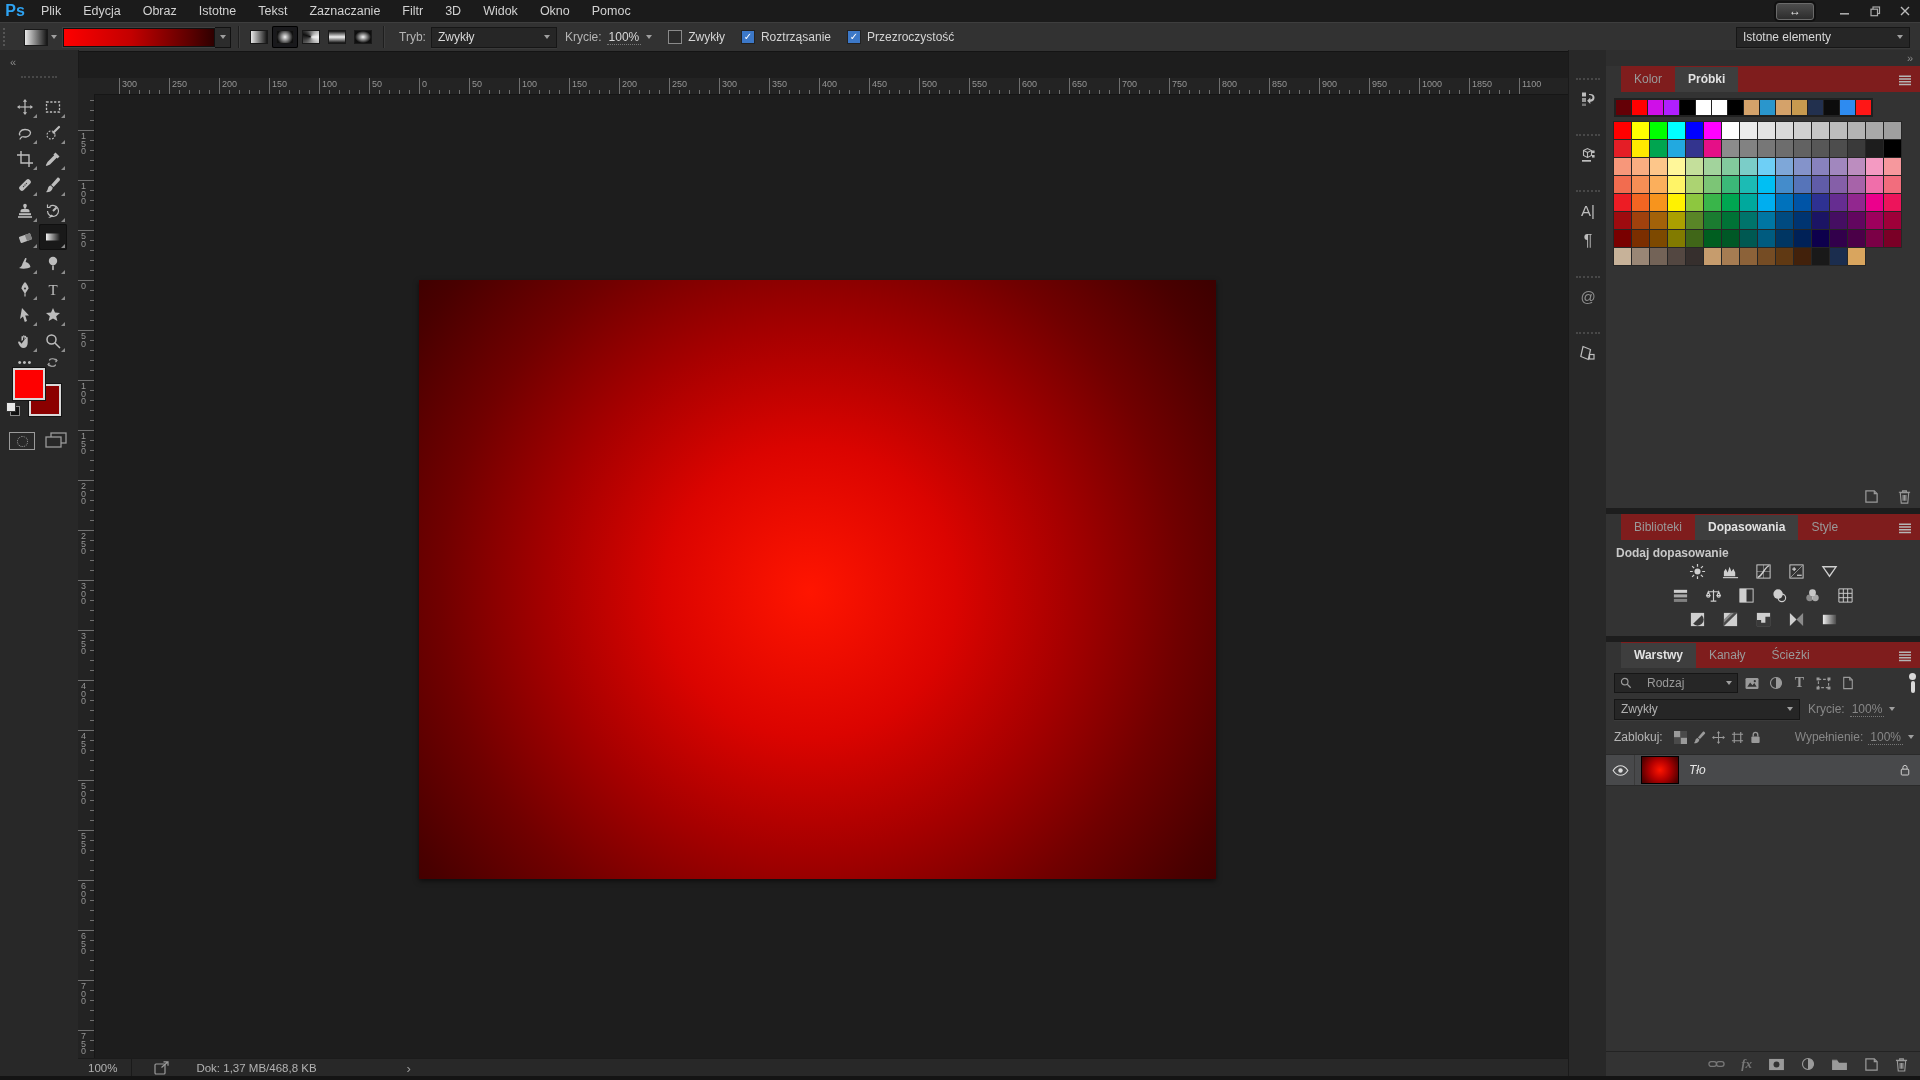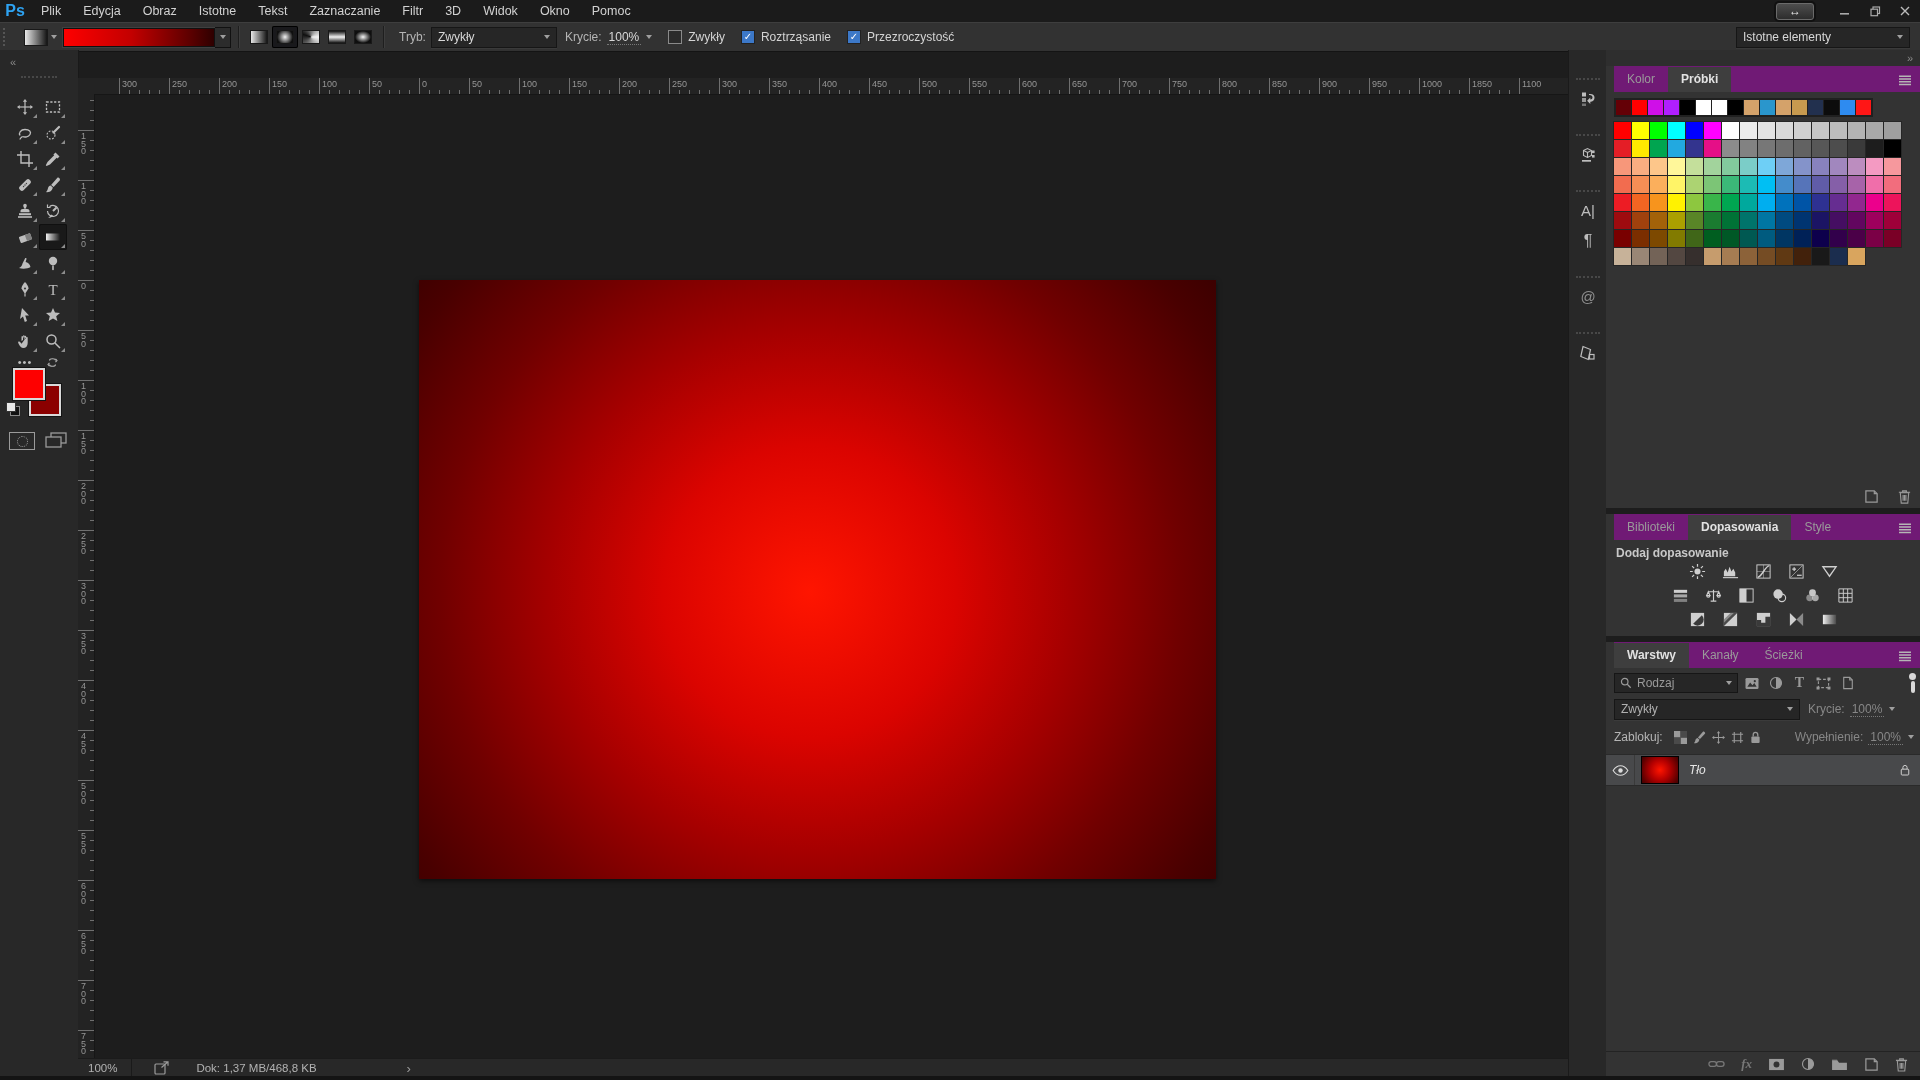--- a/index.html
+++ b/index.html
@@ -94,38 +94,38 @@
   .dockstrip{position:absolute;left:1568px;width:38px;top:50px;bottom:4px;background:#282828;border-left:1px solid #1a1a1a;}
   .sgrip{position:absolute;left:7px;width:24px;border-top:2px dotted #484848;}
   .strip-icon{position:absolute;left:0;width:38px;display:flex;justify-content:center;color:#b5b5b5;}
   .strip-icon svg{width:18px;height:18px;}
 
   
   .paneldock{position:absolute;left:1606px;right:0;top:50px;bottom:4px;background:#2e2e2e;}
   .dockhead{position:absolute;top:0;left:0;right:0;height:16px;}
   .panel{position:absolute;left:0;right:0;background:#333333;}
   .sep{position:absolute;left:0;right:0;height:6px;background:#1d1d1d;}
-  .ptabs{position:absolute;top:0;left:8px;right:0;height:26px;background:#701a75;display:flex;align-items:flex-end;}
+  .ptabs{position:absolute;top:0;left:15px;right:0;height:26px;background:#7f1d1d;display:flex;align-items:flex-end;}
   .ptab{padding:5px 13px 6px;color:#9a9a9a;font-size:12px;}
   .ptab.active{background:#3e3e3e;color:#e2e2e2;font-weight:bold;}
   .pmenu{margin-left:auto;margin-right:8px;margin-bottom:6px;}
   #recentRow{position:absolute;left:8px;top:32px;display:flex;gap:1px;background:#202020;padding:2px;}
   .rsw{width:15px;height:15px;}
   #swatchGrid{position:absolute;left:8px;top:56px;display:grid;grid-template-columns:repeat(16,17px);grid-auto-rows:17px;gap:1px;}
   .sw{box-shadow:0 0 0 1px #262626;}
   .panel-bot-icons{position:absolute;bottom:4px;right:8px;display:flex;gap:18px;align-items:center;color:#9a9a9a;}
   .panel-bot-icons svg{width:15px;height:15px;}
   .adj-header{position:absolute;left:10px;top:32px;font-weight:bold;color:#c8c8c8;}
   .adjrow{position:absolute;left:0;right:0;display:flex;justify-content:center;gap:13px;}
   .adjrow .ai{width:20px;height:18px;display:flex;align-items:center;justify-content:center;}
   .adjrow svg{width:17px;height:17px;}
 
   
   .lrow{position:absolute;left:0;right:0;display:flex;align-items:center;}
-  .searchbox{width:112px;height:18px;background:#262626;border:1px solid #161616;display:flex;align-items:center;gap:5px;
+  .searchbox{width:112px;height:18px;background:#262626;border:1px solid #161616;display:flex;align-items:center;gap:15px;
              padding:0 5px;color:#9a9a9a;margin-left:8px;}
   .searchbox .chev{margin-left:auto;}
   .fic{width:21px;height:17px;display:flex;align-items:center;justify-content:center;margin-left:3px;}
   .pill{margin-left:auto;margin-right:3px;width:9px;height:20px;position:relative;}
   .pill .dot{position:absolute;top:0;left:1px;width:7px;height:7px;border-radius:50%;background:#d8d8d8;}
   .pill .bar{position:absolute;top:8px;left:2.5px;width:4px;height:12px;border-radius:2px;background:#d8d8d8;}
   .blenddd{width:172px;margin-left:8px;color:#b0b0b0;}
   .dim{color:#878787;}
   .lockic{margin-left:6px;display:flex;align-items:center;}
   .layer-row{position:absolute;left:0;right:0;height:30px;background:#48494b;border-top:1px solid #2a2a2a;border-bottom:1px solid #2a2a2a;display:flex;align-items:center;}

